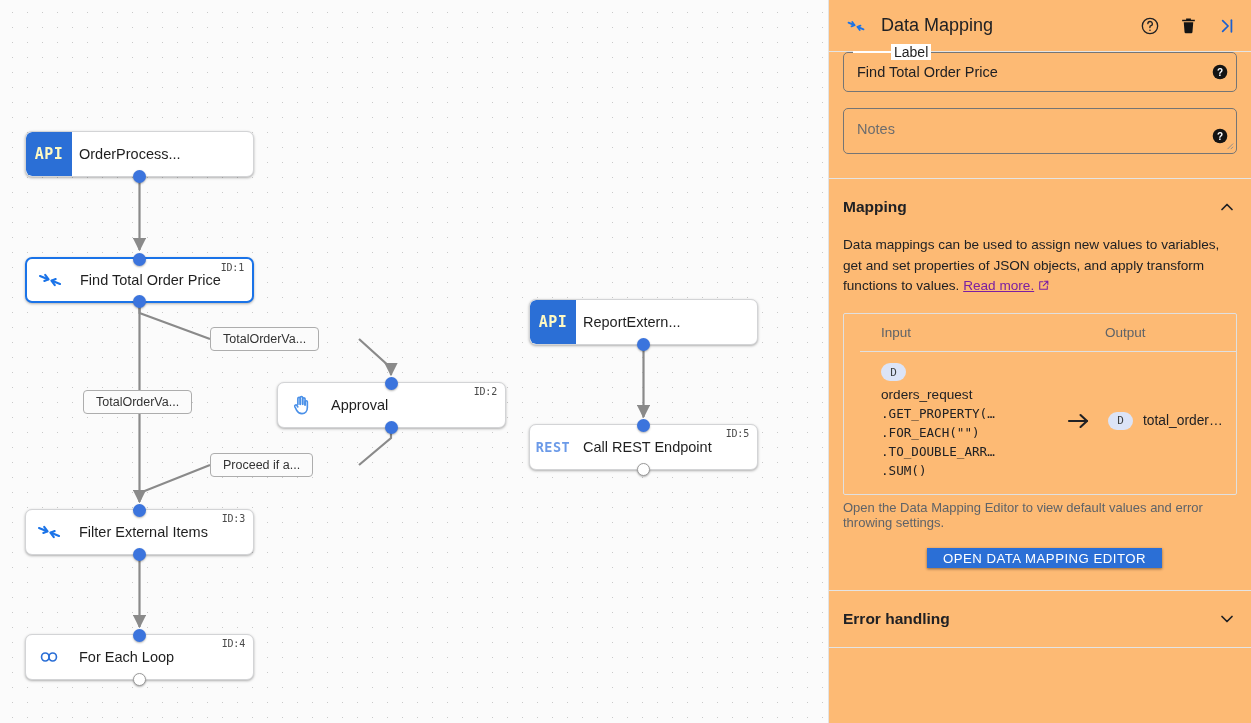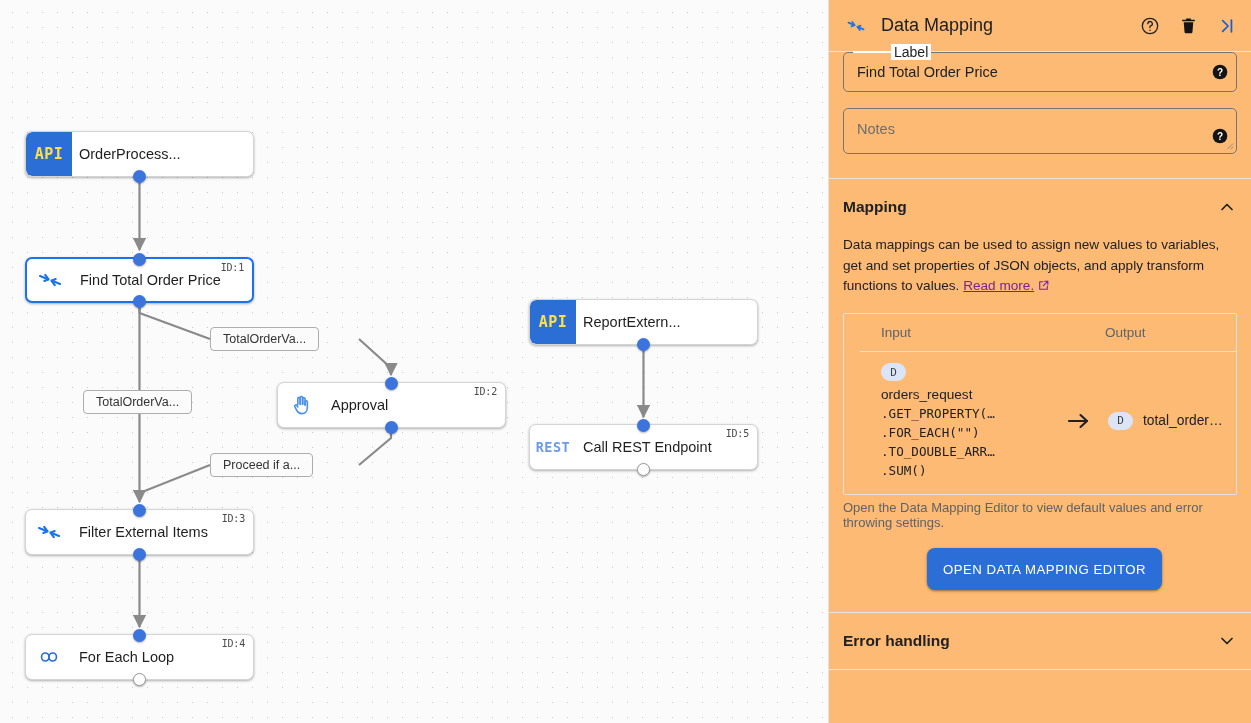--- a/index.html
+++ b/index.html
@@ -39,21 +39,21 @@
   .node.selected { border: 2px solid #1a73e8; }
   .node .nbody { display: flex; align-items: center; width: 100%; height: 100%; border-radius: 6px; overflow: hidden; }
 
   .icon-box {
     width: 46px; height: 100%;
     flex: 0 0 46px;
     display: flex; align-items: center; justify-content: center;
     font-family: "DejaVu Sans Mono", monospace;
     font-weight: bold; font-size: 15px; letter-spacing: 0.5px;
   }
-  .icon-box.api { background: #2b6fd6; color: #fde047; border-radius: 6px 0 0 6px; }
+  .icon-box.api { background: #2b6fd6; color: #fef9c3; border-radius: 6px 0 0 6px; }
   .icon-box.rest { background: transparent; color: #6b9ae8; font-size: 13.5px; }
   .icon-box.glyph { background: transparent; color: #1a73e8; }
 
   .node-label {
     font-size: 14.5px; color: #1f1f1f;
     padding-left: 7px; padding-right: 10px;
     white-space: nowrap; overflow: hidden;
   }
   .node-id {
     position: absolute; top: 3px; right: 8px;
@@ -164,22 +164,22 @@
   }
   .mono-lines { font-family: "DejaVu Sans Mono", monospace; font-size: 12.6px; color: #202124; line-height: 19px; margin-top: 4px; }
   .mono-lines .vname { font-family: "Liberation Sans", sans-serif; font-size: 13.6px; }
   .out-name { font-size: 13.8px; color: #202124; }
 
   .hint { font-size: 13px; color: #5f6368; padding: 5px 0 0 0; }
 
   .btn-row { display: flex; justify-content: center; padding: 18px 0 22px 0; }
   .btn-primary {
     background: #2b6fd6; color: #ffffff;
-    border: none; border-radius: 8px;
-    height: 42px; padding: 0 16px;
+    border: none; border-radius: 0;
+    height: 20px; padding: 0 16px;
     font-size: 13.2px; letter-spacing: 0.5px;
     font-family: "Liberation Sans", sans-serif;
     box-shadow: 0 1px 3px rgba(0,0,0,0.3), 0 1px 2px rgba(0,0,0,0.18);
     cursor: pointer;
     margin-left: 9px;
   }
 </style>
 </head>
 <body>
 

